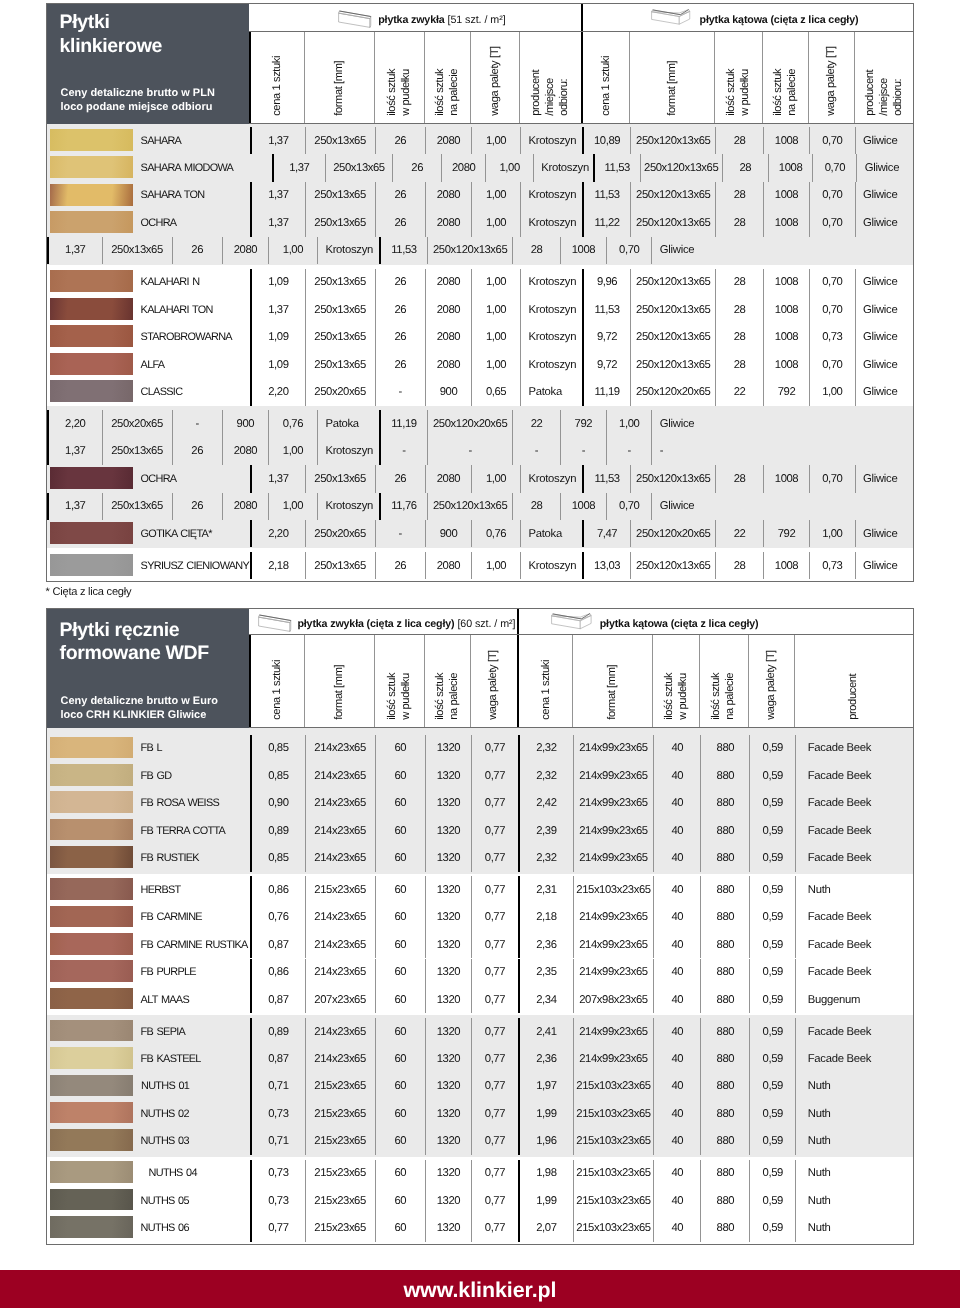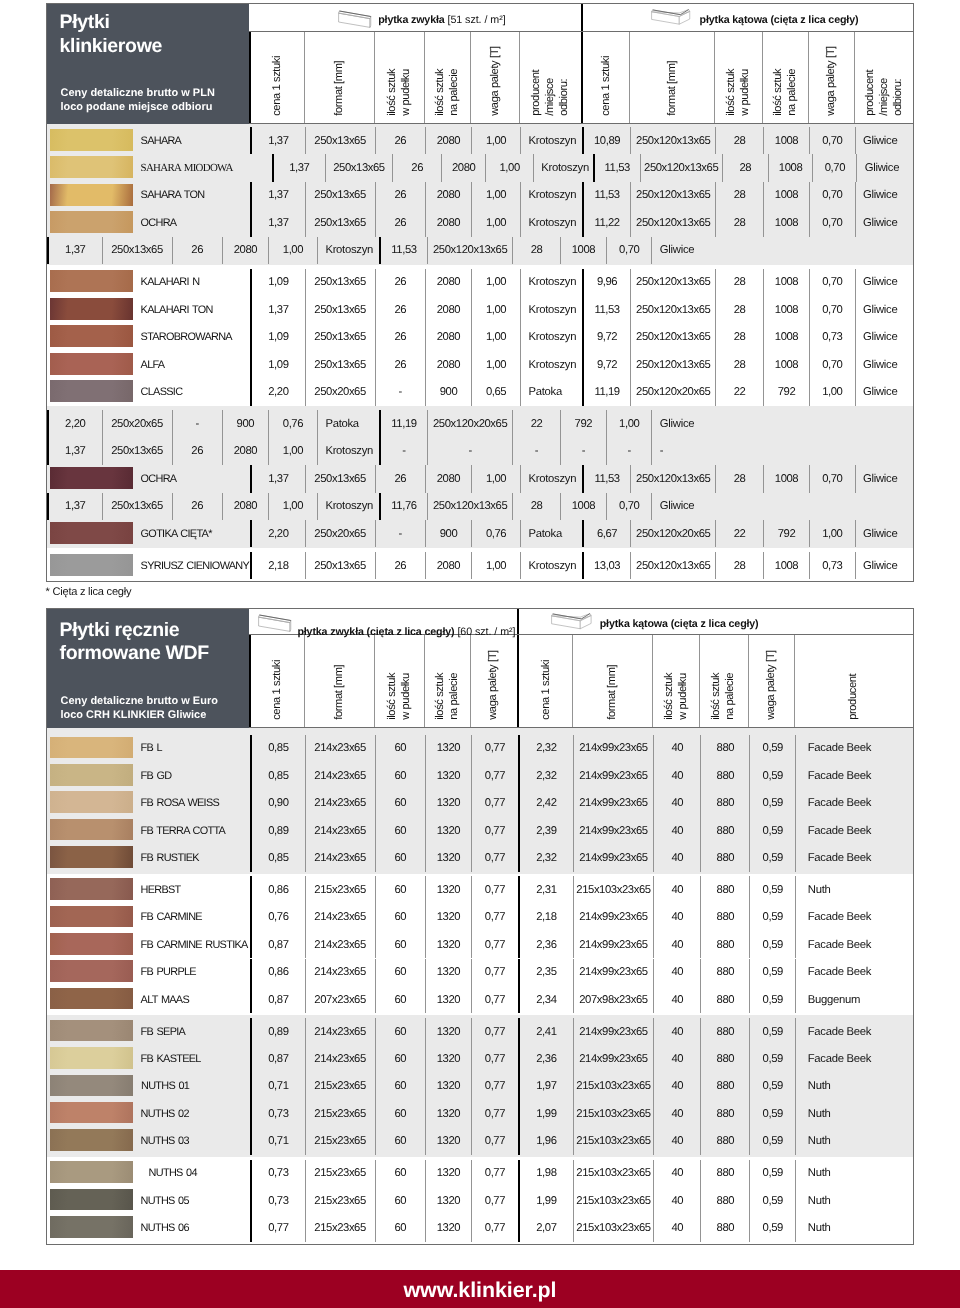--- a/index.html
+++ b/index.html
@@ -144,21 +144,21 @@
           <div class="cell" style="width: 49.1px;">1,00</div>
           <div class="cell leftc" style="width: 61.8px; padding-left: 7.4px;">Krotoszyn</div>
           <div class="cell thick" style="width: 48.4px;">10,89</div>
           <div class="cell" style="width: 85px;">250x120x13x65</div>
           <div class="cell" style="width: 47.7px;">28</div>
           <div class="cell" style="width: 46.1px;">1008</div>
           <div class="cell" style="width: 45.5px;">0,70</div>
           <div class="cell leftc" style="width: 58.4px; padding-left: 7.4px;">Gliwice</div>
         </div>
         <div class="row" style="height: 27.42px; top: 27.42px; left: 0px; width: 866px;">
-          <div class="cell namec" style="width: 233px; font-family: Liberation Serif, serif;">
+          <div class="cell namec" style="width: 233px;">
             <div class="sw" style="top: 1.9px; height: 22px; width: 82.3px; left: 3.4px; background: linear-gradient(95deg, rgb(218, 187, 105) 0%, rgb(223, 195, 119) 22%, rgb(223, 195, 119) 74%, rgb(214, 180, 95) 100%);"></div>
             <div class="nm" style="left: 93.6px;"><span>SAHARA MIODOWA</span></div>
           </div>
           <div class="cell thick" style="width: 54.5px;">1,37</div>
           <div class="cell" style="width: 70px;">250x13x65</div>
           <div class="cell" style="width: 50.4px;">26</div>
           <div class="cell" style="width: 46px;">2080</div>
           <div class="cell" style="width: 49.1px;">1,00</div>
           <div class="cell leftc" style="width: 61.8px; padding-left: 7.4px;">Krotoszyn</div>
           <div class="cell thick" style="width: 48.4px;">11,53</div>
@@ -372,21 +372,21 @@
           <div class="cell namec" style="width: 203.1px;">
             <div class="sw" style="top: 1.9px; height: 22px; width: 82.3px; left: 3.4px; background: linear-gradient(95deg, rgb(122, 68, 66) 0%, rgb(127, 73, 71) 22%, rgb(127, 73, 71) 74%, rgb(120, 66, 64) 100%);"></div>
             <div class="nm" style="left: 93.6px;"><span>GOTIKA CIĘTA*</span></div>
           </div>
           <div class="cell thick" style="width: 54.5px;">2,20</div>
           <div class="cell" style="width: 70px;">250x20x65</div>
           <div class="cell" style="width: 50.4px;">-</div>
           <div class="cell" style="width: 46px;">900</div>
           <div class="cell" style="width: 49.1px;">0,76</div>
           <div class="cell leftc" style="width: 61.8px; padding-left: 7.4px;">Patoka</div>
-          <div class="cell thick" style="width: 48.4px;">6,67</div>
+          <div class="cell thick" style="width: 48.4px;">7,47</div>
           <div class="cell" style="width: 85px;">250x120x20x65</div>
           <div class="cell" style="width: 47.7px;">22</div>
           <div class="cell" style="width: 46.1px;">792</div>
           <div class="cell" style="width: 45.5px;">1,00</div>
           <div class="cell leftc" style="width: 58.4px; padding-left: 7.4px;">Gliwice</div>
         </div>
         <div class="row" style="height: 27.42px; top: 425.1px; left: 0px; width: 866px;">
           <div class="cell namec" style="width: 203.1px;">
             <div class="sw" style="top: 1.9px; height: 22px; width: 82.3px; left: 3.4px; background: linear-gradient(95deg, rgb(151, 151, 151) 0%, rgb(155, 155, 155) 22%, rgb(155, 155, 155) 74%, rgb(149, 149, 149) 100%);"></div>
             <div class="nm" style="left: 93.6px;"><span>SYRIUSZ CIENIOWANY</span></div>
@@ -415,21 +415,21 @@
       </div>
       <div class="capicon" style="position: absolute; left: 209.5px; top: 5px; line-height: 0;"><svg width="36" height="20" viewBox="0 0 360 200">
           <g stroke-linejoin="miter" stroke-linecap="butt" fill="#ffffff">
             <polygon points="16,31 330,86 330,174 16,120" stroke="#9d9d9d" stroke-width="6.5"></polygon>
             <polygon points="330,86 338,65 338,153 330,174" stroke="#a0a0a0" stroke-width="6"></polygon>
             <polygon points="16,31 24,10 338,65 330,86" stroke="#9a9a9a" stroke-width="6"></polygon>
             <path d="M24,10 L338,65" fill="none" stroke="#5d5d5d" stroke-width="9"></path>
             <path d="M16,31 L330,86" fill="none" stroke="#a8a8a8" stroke-width="6"></path>
           </g>
         </svg></div>
-      <div class="txt" style="position: absolute; left: 250.4px; top: 9.2px; margin-top: 8px;"><span>płytka zwykła (cięta z lica cegły)</span><span class="sub"> [60 szt. / m²]</span></div>
+      <div class="txt" style="position: absolute; left: 250.4px; top: 9.2px;"><span>płytka zwykła (cięta z lica cegły)</span><span class="sub"> [60 szt. / m²]</span></div>
       <div class="capicon" style="position: absolute; left: 503.5px; top: 4.3px; line-height: 0;"><svg width="45" height="17.8" viewBox="0 0 480 190">
           <g stroke-linejoin="miter" stroke-linecap="butt" fill="#ffffff">
             <polygon points="6,30 312,83 312,168 6,115" stroke="#9d9d9d" stroke-width="6.5"></polygon>
             <polygon points="312,83 428,26 428,111 312,168" stroke="#9d9d9d" stroke-width="6.5"></polygon>
             <polygon points="6,30 18,10 324,63 428,26 416,6 312,44" stroke="#9a9a9a" stroke-width="6"></polygon>
             <path d="M18,10 L324,63 L416,6" fill="none" stroke="#5d5d5d" stroke-width="9"></path>
             <path d="M6,30 L312,83 L428,26" fill="none" stroke="#a8a8a8" stroke-width="6"></path>
           </g>
         </svg></div>
       <div class="txt" style="position: absolute; left: 552.7px; top: 9.2px;"><span>płytka kątowa (cięta z lica cegły)</span></div>

